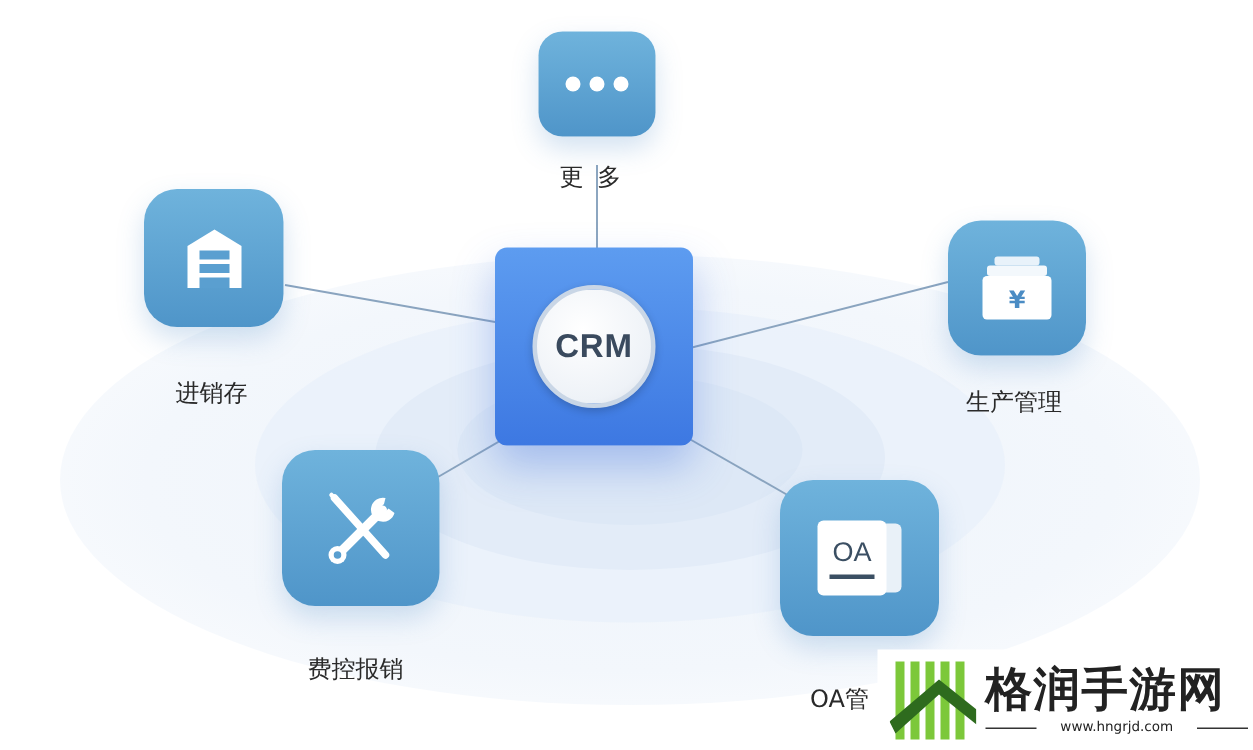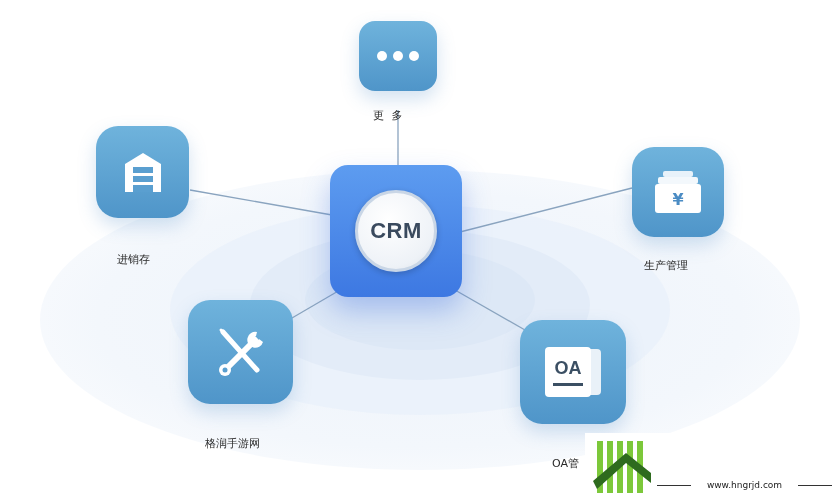--- a/index.html
+++ b/index.html
@@ -5,24 +5,24 @@
   html,body{margin:0;padding:0;}
   body{width:835px;height:500px;position:relative;overflow:hidden;background:#ffffff;font-family:"DejaVu Sans",sans-serif;}
   .stage{position:absolute;left:0;top:0;width:835px;height:500px;}
   .ring{position:absolute;border-radius:50%;}
   .r1{left:40px;top:170px;width:760px;height:300px;background:radial-gradient(ellipse at center,#eef4fb 0%,#f3f7fc 60%,rgba(255,255,255,0) 100%);}
   .r2{left:170px;top:205px;width:500px;height:210px;background:#eaf1fa;opacity:.85;}
   .r3{left:250px;top:230px;width:340px;height:150px;background:#e3ecf8;}
   .r4{left:305px;top:250px;width:230px;height:100px;background:#dde8f6;}
   svg.lines{position:absolute;left:0;top:0;}
   .tile{position:absolute;border-radius:22px;background:linear-gradient(180deg,#6fb3dc 0%,#4f95c9 100%);box-shadow:0 8px 18px rgba(80,140,200,.25);display:flex;align-items:center;justify-content:center;}
-  .core{position:absolute;left:330px;top:165px;width:132px;height:132px;border-radius:18px;background:linear-gradient(180deg,#5d9cf0 0%,#3d78e2 100%);box-shadow:0 14px 28px rgba(60,110,220,.35);display:flex;align-items:center;justify-content:center;}
+  .core{position:absolute;left:330px;top:165px;width:132px;height:132px;border-radius:8px;background:linear-gradient(180deg,#5d9cf0 0%,#3d78e2 100%);box-shadow:0 14px 28px rgba(60,110,220,.35);display:flex;align-items:center;justify-content:center;}
   .badge{width:76px;height:76px;border-radius:50%;background:radial-gradient(circle at 40% 35%,#ffffff 0%,#eef2f7 70%,#d9dfe8 100%);border:3px solid #c9d6e6;display:flex;align-items:center;justify-content:center;box-shadow:0 2px 6px rgba(0,0,0,.2);}
   .badge span{font-family:"Liberation Sans",sans-serif;font-weight:bold;font-size:22px;color:#3a4a5e;letter-spacing:.5px;}
-  .label{position:absolute;font-family:"DejaVu Sans",sans-serif;font-size:11px;color:#2a2a2a;white-space:nowrap;}
+  .label{position:absolute;font-family:"DejaVu Sans",sans-serif;font-size:16px;color:#2a2a2a;white-space:nowrap;}
   .dots{display:flex;gap:6px;}
   .dots i{display:block;width:10px;height:10px;border-radius:50%;background:#fff;}
   .wm{position:absolute;left:585px;top:433px;width:250px;height:67px;background:#ffffff;}
   .wm-logo{position:absolute;left:8px;top:4px;width:58px;height:58px;border-radius:6px;background:#ffffff;overflow:hidden;}
   .wm-title{position:absolute;left:72px;top:6px;font-size:31px;font-weight:bold;color:#222;letter-spacing:1px;}
   .wm-url{position:absolute;left:72px;top:47px;width:175px;font-size:9px;color:#222;display:flex;align-items:center;gap:16px;}
   .wm-url .bar{flex:1;height:1px;background:#333;}
 </style>
 </head>
 <body>
@@ -79,45 +79,46 @@
   <div class="tile" style="left:188px;top:300px;width:105px;height:104px;">
     <svg width="56" height="56" viewBox="0 0 56 56">
       <line x1="10" y1="8" x2="44" y2="46" stroke="#fff" stroke-width="5" stroke-linecap="round"></line>
       <line x1="8" y1="6" x2="14" y2="12" stroke="#fff" stroke-width="3" stroke-linecap="round"></line>
       <path d="M44 8 a8 8 0 1 0 6 10 l-4 -3 l-3 3 l-3 -3 l3 -3 Z" fill="#fff"></path>
       <line x1="42" y1="16" x2="14" y2="44" stroke="#fff" stroke-width="6" stroke-linecap="round"></line>
       <circle cx="12" cy="46" r="6" fill="#fff"></circle>
       <circle cx="12" cy="46" r="2.5" fill="#5a9fd0"></circle>
     </svg>
   </div>
-  <div class="label" style="left:205px;top:436px;">格润手游网</div>
+  <div class="label" style="left:205px;top:436px;">费控报销</div>
 
   <div class="tile" style="left:520px;top:320px;width:106px;height:104px;">
     <div style="position:relative;width:56px;height:50px;">
       <div style="position:absolute;left:8px;top:2px;width:48px;height:46px;border-radius:4px;background:#e9f1f8;"></div>
       <div style="position:absolute;left:0;top:0;width:46px;height:50px;border-radius:4px;background:#fff;display:flex;flex-direction:column;align-items:center;justify-content:center;">
-        <span style="font-family:'Liberation Sans',sans-serif;font-weight:bold;font-size:18px;color:#3b4f63;">OA</span>
+        <span style="font-family:'Liberation Sans',sans-serif;font-weight:normal;font-size:18px;color:#3b4f63;">OA</span>
         <span style="display:block;width:30px;height:3px;background:#3b4f63;margin-top:4px;"></span>
       </div>
     </div>
   </div>
-  <div class="label" style="left:540px;top:456px;margin-left:12px;">OA管</div>
+  <div class="label" style="left:540px;top:456px;">OA管</div>
 
   <div class="wm">
     <div class="wm-logo">
       <svg width="58" height="58" viewBox="0 0 58 58">
         <g fill="#7cc83a">
           <rect x="4" y="4" width="6" height="52"></rect>
             <rect x="14" y="4" width="6" height="52"></rect>
           <rect x="24" y="4" width="6" height="52"></rect>
             <rect x="34" y="4" width="6" height="52"></rect>
           <rect x="44" y="4" width="6" height="52"></rect>
         </g>
         <path d="M0 44 L33 16 L58 36 L58 46 L33 26 L4 52 Z" fill="#2e6b1e"></path>
       </svg>
     </div>
+    <div class="wm-title">格润手游网</div>
     <div class="wm-url">
       <span class="bar"></span>
       <span>www.hngrjd.com</span>
       <span class="bar"></span>
     </div>
   </div>
 </div>
 
 </body></html>

